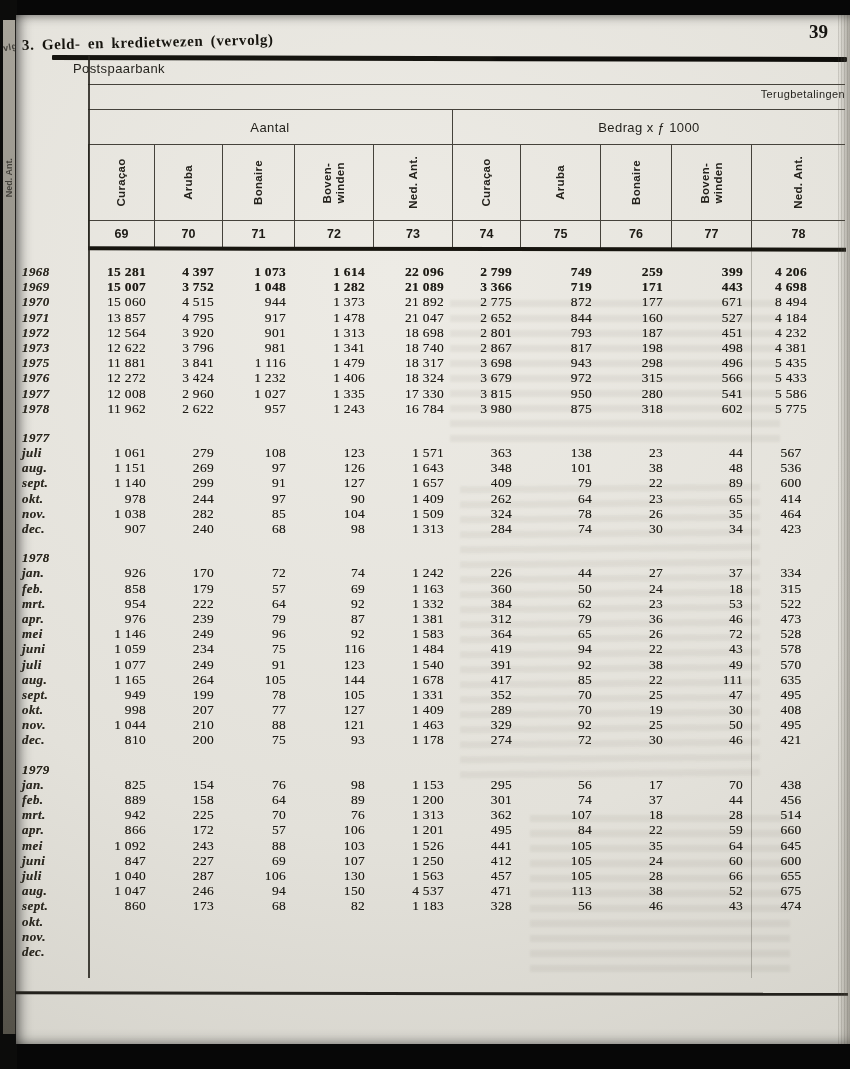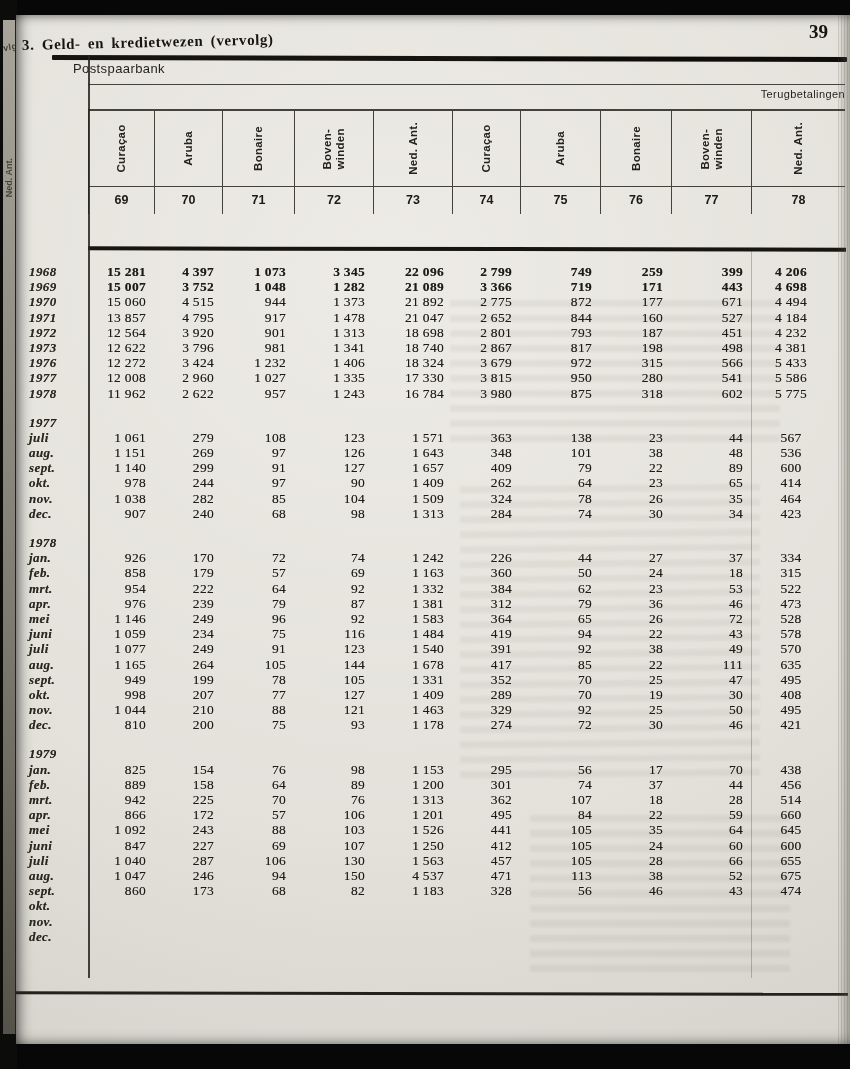--- a/index.html
+++ b/index.html
@@ -77,21 +77,21 @@
   .h-num{border-left:1px solid #45423b;text-align:center;padding-top:6px;box-sizing:border-box;
     font-family:"Liberation Sans","DejaVu Sans",sans-serif;font-weight:bold;font-size:12.5px;color:#1c1a15;}
   .rule-head{position:absolute;left:72px;right:4px;top:232px;height:4px;background:#17150f;transform:rotate(.1deg);}
 
   
   .tbody{position:absolute;left:0;top:236px;width:829px;padding-top:13px;}
   .group{margin-top:0;}
   .group + .group{margin-top:14px;}
   .row{display:grid;grid-template-columns:72px 66px 68px 72px 79px 79px 68px 80px 71px 80px 94px;height:15.2px;line-height:15.2px;}
   .rlabel{
-    padding-left:13px;font-style:italic;font-weight:bold;font-size:13px;color:#2b2820;
+    padding-left:6px;font-style:italic;font-weight:bold;font-size:13px;color:#2b2820;
     letter-spacing:.4px;text-shadow:0 0 .4px rgba(40,35,25,.55);white-space:nowrap;
   }
   .cell{
     text-align:right;padding-right:8px;font-size:13.5px;color:#1d1b15;letter-spacing:.3px;
     text-shadow:0 0 .4px rgba(30,27,20,.5);font-variant-numeric:tabular-nums;
   }
   .cell:last-child{padding-right:14px;text-align:center;}
   .row.bold .cell{font-weight:bold;}
   .heading-row .rlabel{color:#262319;}
 
@@ -118,20 +118,25 @@
 
   <div class="page-title">3. Geld- en kredietwezen (vervolg)</div>
   <div class="page-number">39</div>
   <div class="rule-title"></div>
 
   <div class="thead">
     <div class="h-group">Postspaarbank</div>
     <div class="hrule"></div>
     <div class="h-sub">Terugbetalingen</div>
     <div class="hrule"></div>
+    <div class="h-sections">
+      <div></div>
+      <div class="h-section aantal">Aantal</div>
+      <div class="h-section bedrag">Bedrag x ƒ 1000</div>
+    </div>
     <div class="hrule"></div>
     <div class="h-cols" id="hcols">
         <div class="h-col"></div>
         <div class="h-col">
           <span class="rot">Curaçao</span>
         </div>
         <div class="h-col">
           <span class="rot">Aruba</span>
         </div>
         <div class="h-col">
@@ -178,21 +183,21 @@
   </div>
   <div class="rule-head"></div>
 
   <div class="tbody" id="tbody">
       <div class="group">
         <div class="row bold">
           <span class="rlabel">1968</span>
           <span class="cell">15 281</span>
           <span class="cell">4 397</span>
           <span class="cell">1 073</span>
-          <span class="cell">3 345</span>
+          <span class="cell">1 614</span>
           <span class="cell">22 096</span>
           <span class="cell">2 799</span>
           <span class="cell">749</span>
           <span class="cell">259</span>
           <span class="cell">399</span>
           <span class="cell">4 206</span>
         </div>
         <div class="row bold">
           <span class="rlabel">1969</span>
           <span class="cell">15 007</span>
@@ -210,21 +215,21 @@
           <span class="rlabel">1970</span>
           <span class="cell">15 060</span>
           <span class="cell">4 515</span>
           <span class="cell">944</span>
           <span class="cell">1 373</span>
           <span class="cell">21 892</span>
           <span class="cell">2 775</span>
           <span class="cell">872</span>
           <span class="cell">177</span>
           <span class="cell">671</span>
-          <span class="cell">4 494</span>
+          <span class="cell">8 494</span>
         </div>
         <div class="row">
           <span class="rlabel">1971</span>
           <span class="cell">13 857</span>
           <span class="cell">4 795</span>
           <span class="cell">917</span>
           <span class="cell">1 478</span>
           <span class="cell">21 047</span>
           <span class="cell">2 652</span>
           <span class="cell">844</span>
@@ -252,20 +257,33 @@
           <span class="cell">981</span>
           <span class="cell">1 341</span>
           <span class="cell">18 740</span>
           <span class="cell">2 867</span>
           <span class="cell">817</span>
           <span class="cell">198</span>
           <span class="cell">498</span>
           <span class="cell">4 381</span>
         </div>
         <div class="row">
+          <span class="rlabel">1975</span>
+          <span class="cell">11 881</span>
+          <span class="cell">3 841</span>
+          <span class="cell">1 116</span>
+          <span class="cell">1 479</span>
+          <span class="cell">18 317</span>
+          <span class="cell">3 698</span>
+          <span class="cell">943</span>
+          <span class="cell">298</span>
+          <span class="cell">496</span>
+          <span class="cell">5 435</span>
+        </div>
+        <div class="row">
           <span class="rlabel">1976</span>
           <span class="cell">12 272</span>
           <span class="cell">3 424</span>
           <span class="cell">1 232</span>
           <span class="cell">1 406</span>
           <span class="cell">18 324</span>
           <span class="cell">3 679</span>
           <span class="cell">972</span>
           <span class="cell">315</span>
           <span class="cell">566</span>

